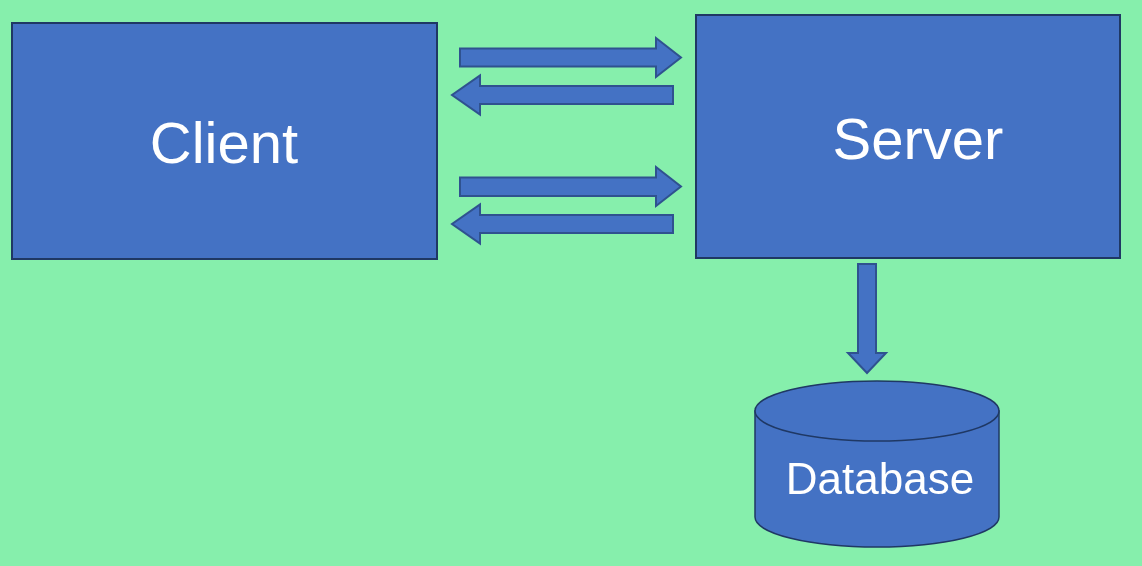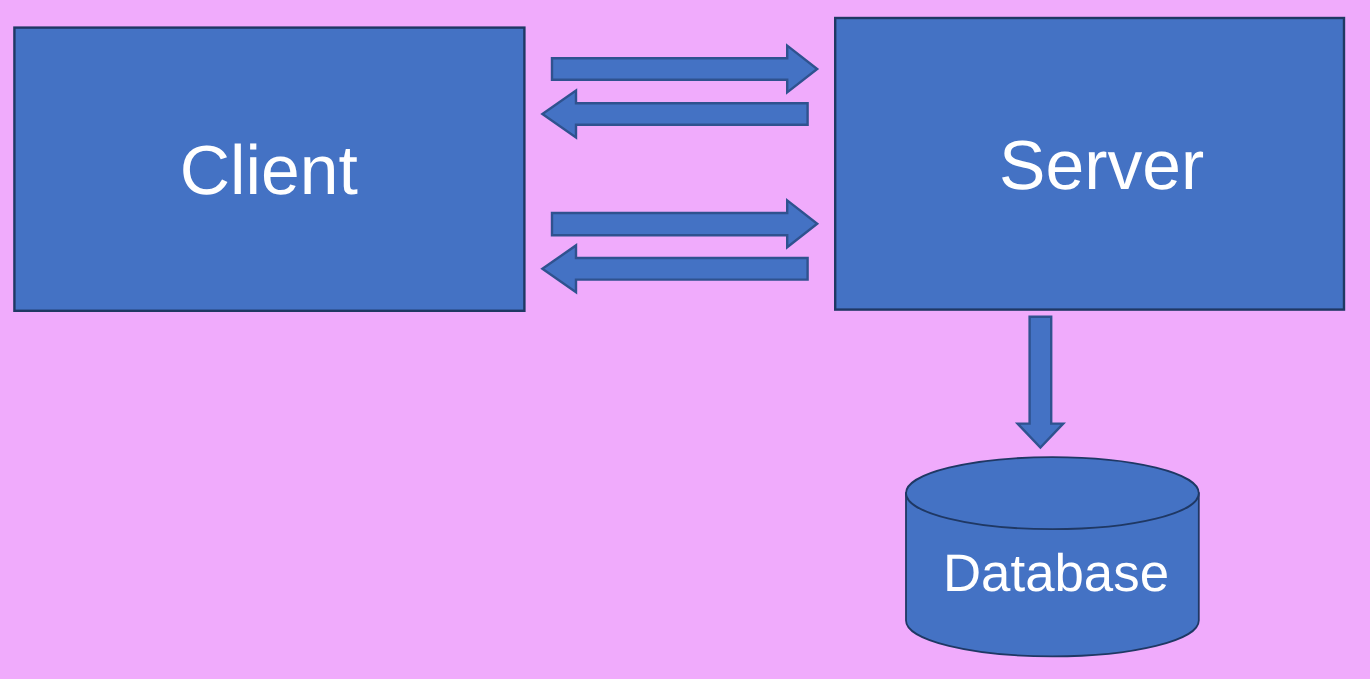--- a/index.html
+++ b/index.html
@@ -4,21 +4,21 @@
 <style>
   html, body {
     margin: 0;
     padding: 0;
     background: #ffffff;
   }
   .canvas {
     position: relative;
     width: 1142px;
     height: 566px;
-    background: #f0abfc;
+    background: #86efac;
     overflow: hidden;
     font-family: "Liberation Sans", sans-serif;
   }
   svg.diagram {
     position: absolute;
     left: 0;
     top: 0;
     display: block;
   }
   .node-rect {

